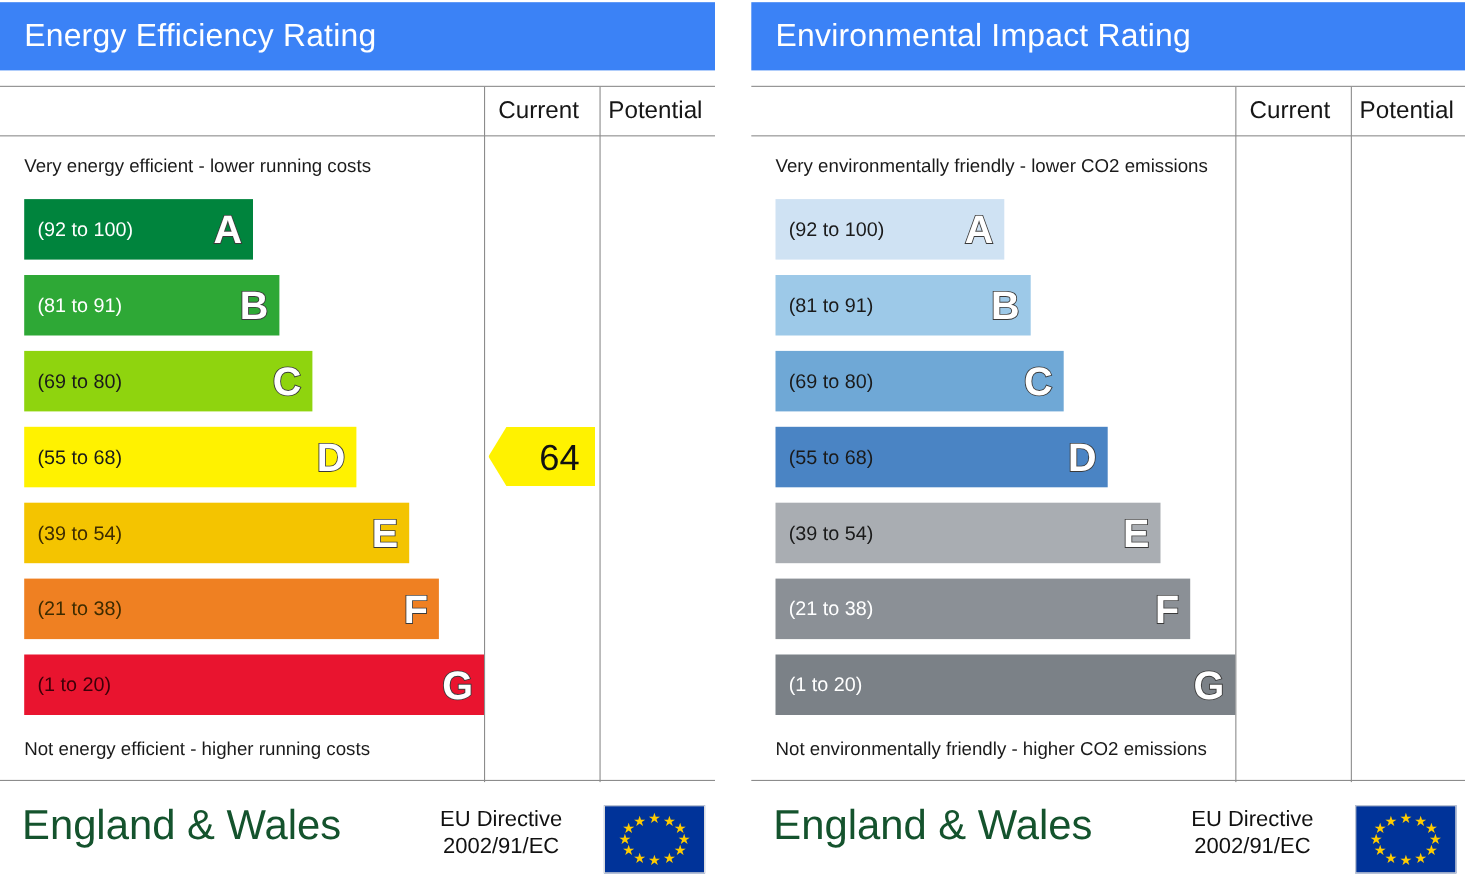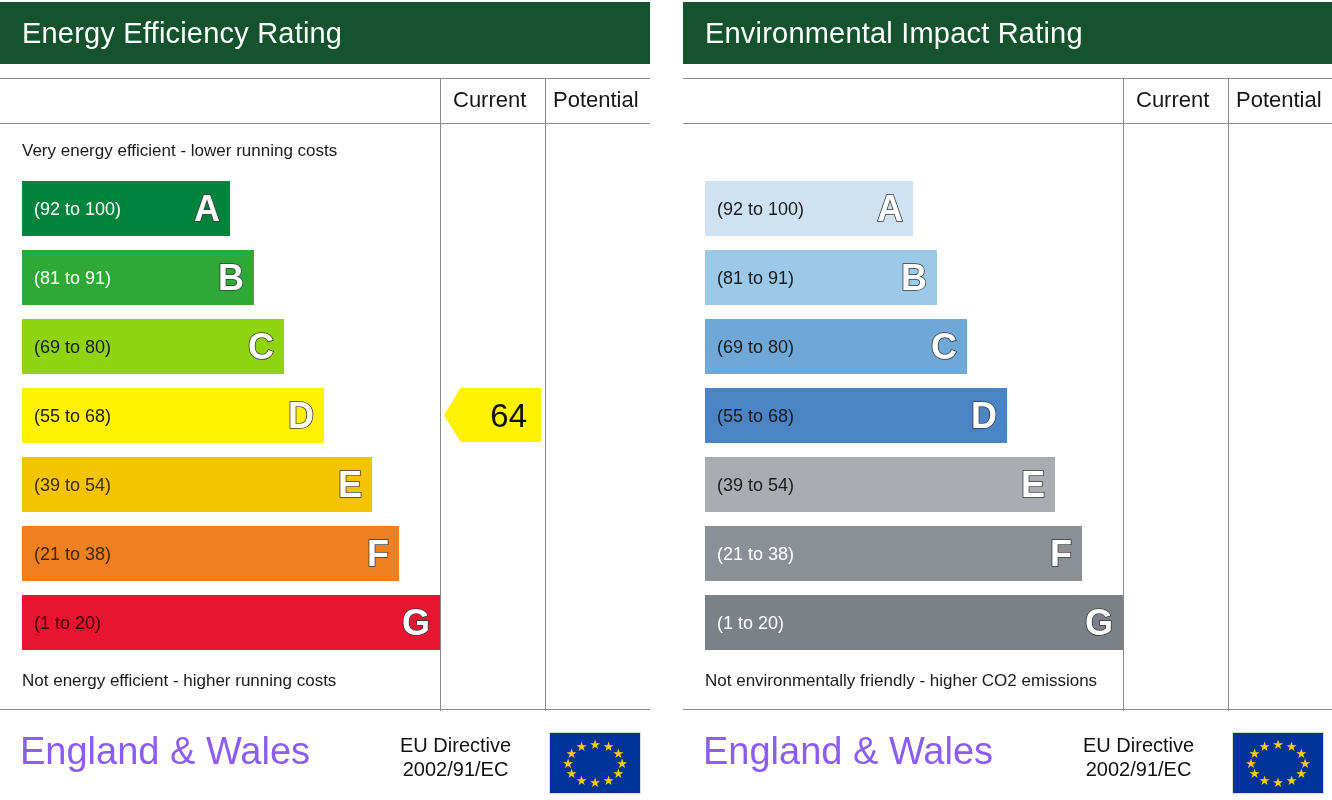--- a/index.html
+++ b/index.html
@@ -32,21 +32,21 @@
     width: 100%;
     height: 800px;
   }
 
   
   .titlebar {
     position: absolute;
     left: 0; top: 2px;
     width: 100%;
     height: 62px;
-    background: #14532d;
+    background: #3b82f6;
     box-sizing: border-box;
   }
   .titlebar .title-text {
     position: absolute;
     left: 22px;
     top: 50%;
     transform: translateY(-50%);
     color: #ffffff;
     font-size: 29px;
     font-weight: normal;
@@ -151,21 +151,21 @@
     left: 0;
     top: 712px;
     width: 100%;
     height: 88px;
   }
   .footer .region {
     position: absolute;
     left: 20px;
     top: 18px;
     font-size: 38px;
-    color: #8b5cf6;
+    color: #14532d;
     white-space: nowrap;
   }
   .footer .directive {
     position: absolute;
     top: 22px;
     font-size: 20px;
     line-height: 1.18;
     color: #111111;
     white-space: nowrap;
     text-align: center;
@@ -279,20 +279,21 @@
       </div>
 
       <div class="grid">
         <div class="colhead-row"></div>
         <div class="vline" style="left:440px;"></div>
         <div class="vline" style="left:545px;"></div>
 
         <div class="colhead" style="left:453px;">Current</div>
         <div class="colhead" style="left:553px;">Potential</div>
 
+        <div class="caption caption-top">Very environmentally friendly - lower CO2 emissions</div>
         <div class="caption caption-bottom">Not environmentally friendly - higher CO2 emissions</div>
 
         <div class="bars">
           <div class="band" style="top:102px;width:208px;background:#cfe2f3;">
             <span class="range" style="color:#1a1a1a;">(92 to 100)</span>
             <span class="letter">A</span>
           </div>
           <div class="band" style="top:171px;width:232px;background:#9dc9e8;">
             <span class="range" style="color:#1a1a1a;">(81 to 91)</span>
             <span class="letter">B</span>

